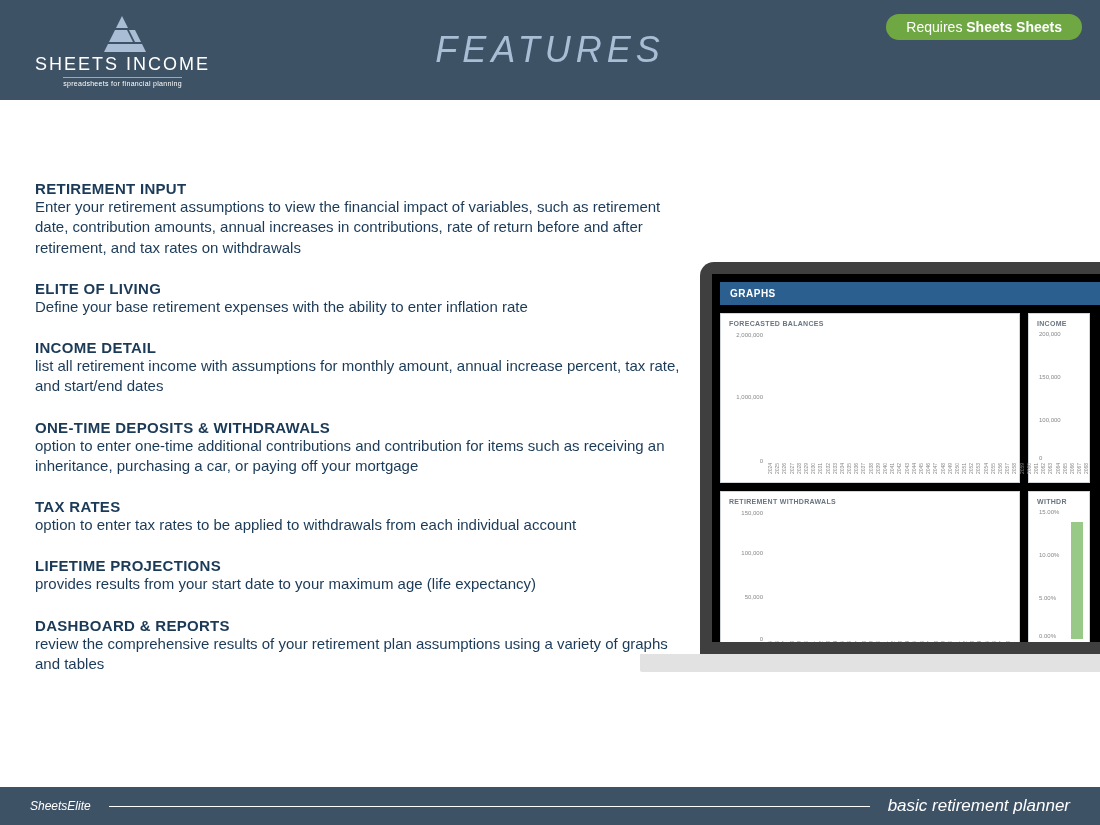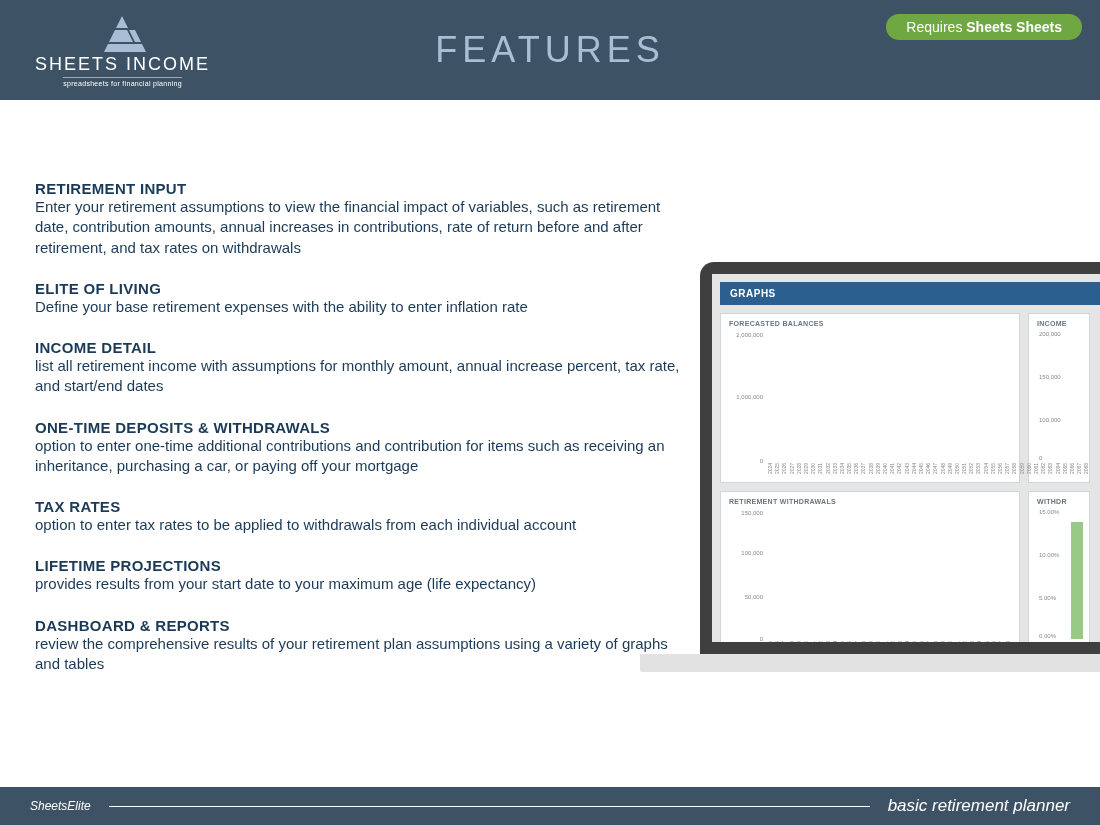--- a/index.html
+++ b/index.html
@@ -4,36 +4,36 @@
 <style>
 * { margin: 0; padding: 0; box-sizing: border-box; }
 body { font-family: -apple-system, BlinkMacSystemFont, "Segoe UI", Arial, sans-serif; width: 1100px; height: 825px; overflow: hidden; background: #fff; position: relative; }
 
 .header { background: #3e5266; height: 100px; display: flex; align-items: center; padding: 0 20px 0 35px; position: relative; }
 .logo-block { display: flex; flex-direction: column; align-items: center; }
 .logo-icon { width: 50px; height: 38px; margin-bottom: 2px; }
 .logo-text { color: #fff; font-size: 18px; letter-spacing: 2px; font-weight: 400; }
 .logo-sub { color: #fff; font-size: 7px; letter-spacing: 0.3px; border-top: 1px solid rgba(255,255,255,0.5); padding-top: 2px; margin-top: 2px; }
 
-.title-block { position: absolute; left: 50%; transform: translateX(-50%); text-align: center; }
+.title-block { position: absolute; left: 50%; transform: translateX(-50%); text-align: center; font-style: italic; }
 .title-main { color: #a9bdd4; font-size: 36px; font-weight: 400; letter-spacing: 5px; }
 .title-sub { color: #a9bdd4; font-size: 14px; letter-spacing: 3px; margin-top: 2px; }
 
 .badge { position: absolute; right: 18px; top: 14px; background: #6fa843; color: #fff; padding: 5px 20px; border-radius: 14px; font-size: 14px; }
 .badge .bold { font-weight: 700; }
 
 .content { padding: 80px 35px 20px 35px; display: flex; }
 .features-col { width: 645px; }
 .feature { margin-bottom: 22px; }
 .feature-title { color: #1b3a57; font-weight: 700; font-size: 15px; letter-spacing: 0.3px; }
 .feature-desc { color: #1b3a57; font-size: 15px; line-height: 1.35; }
 
 .laptop-wrap { position: absolute; right: 0; top: 262px; width: 400px; }
 .laptop-screen { background: #3f3f3f; border-radius: 14px 0 0 0; padding: 12px 0 12px 12px; height: 392px; }
-.screen-inner { background: #e5e5e5; height: 100%; padding: 8px 0 8px 8px; overflow: hidden; }
+.screen-inner { background: #000000; height: 100%; padding: 8px 0 8px 8px; overflow: hidden; }
 .graphs-header { background: #2b5f8f; color: #fff; font-size: 10px; font-weight: 700; padding: 6px 10px; letter-spacing: 0.5px; }
 .chart-grid { display: flex; gap: 8px; padding-top: 8px; }
 .chart-col-left { width: 300px; display: flex; flex-direction: column; gap: 8px; }
 .chart-col-right { width: 62px; display: flex; flex-direction: column; gap: 8px; overflow: hidden; }
 .chart-box { border: 1px solid #d0d5da; background: #fff; padding: 6px 8px 2px 8px; }
 .chart-box.tall { height: 170px; }
 .chart-title { color: #6a7580; font-size: 7px; font-weight: 700; letter-spacing: 0.3px; margin-bottom: 4px; }
 .chart-area { position: relative; height: 130px; display: flex; align-items: flex-end; gap: 1.2px; padding-left: 38px; }
 .chart-area.small { height: 130px; }
 .y-label { position: absolute; left: 0; font-size: 6px; color: #888; text-align: right; width: 34px; }

